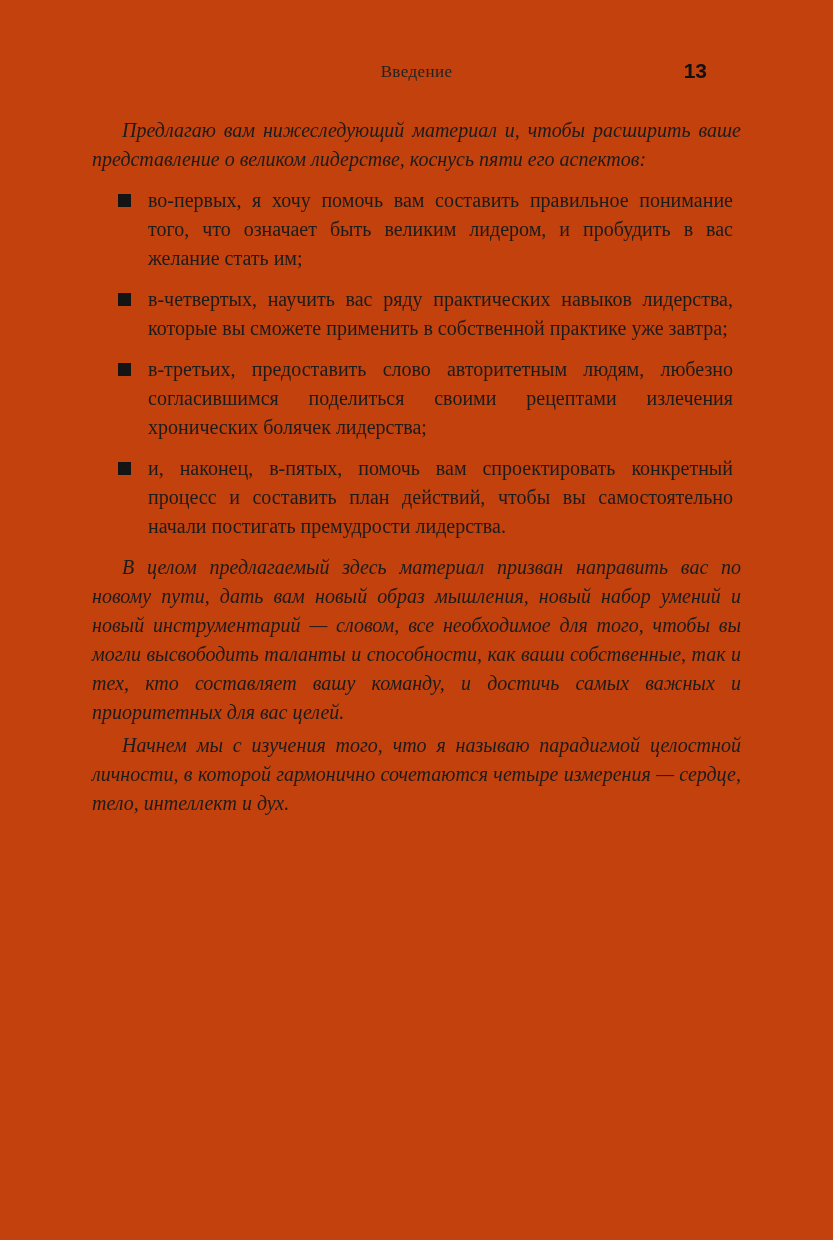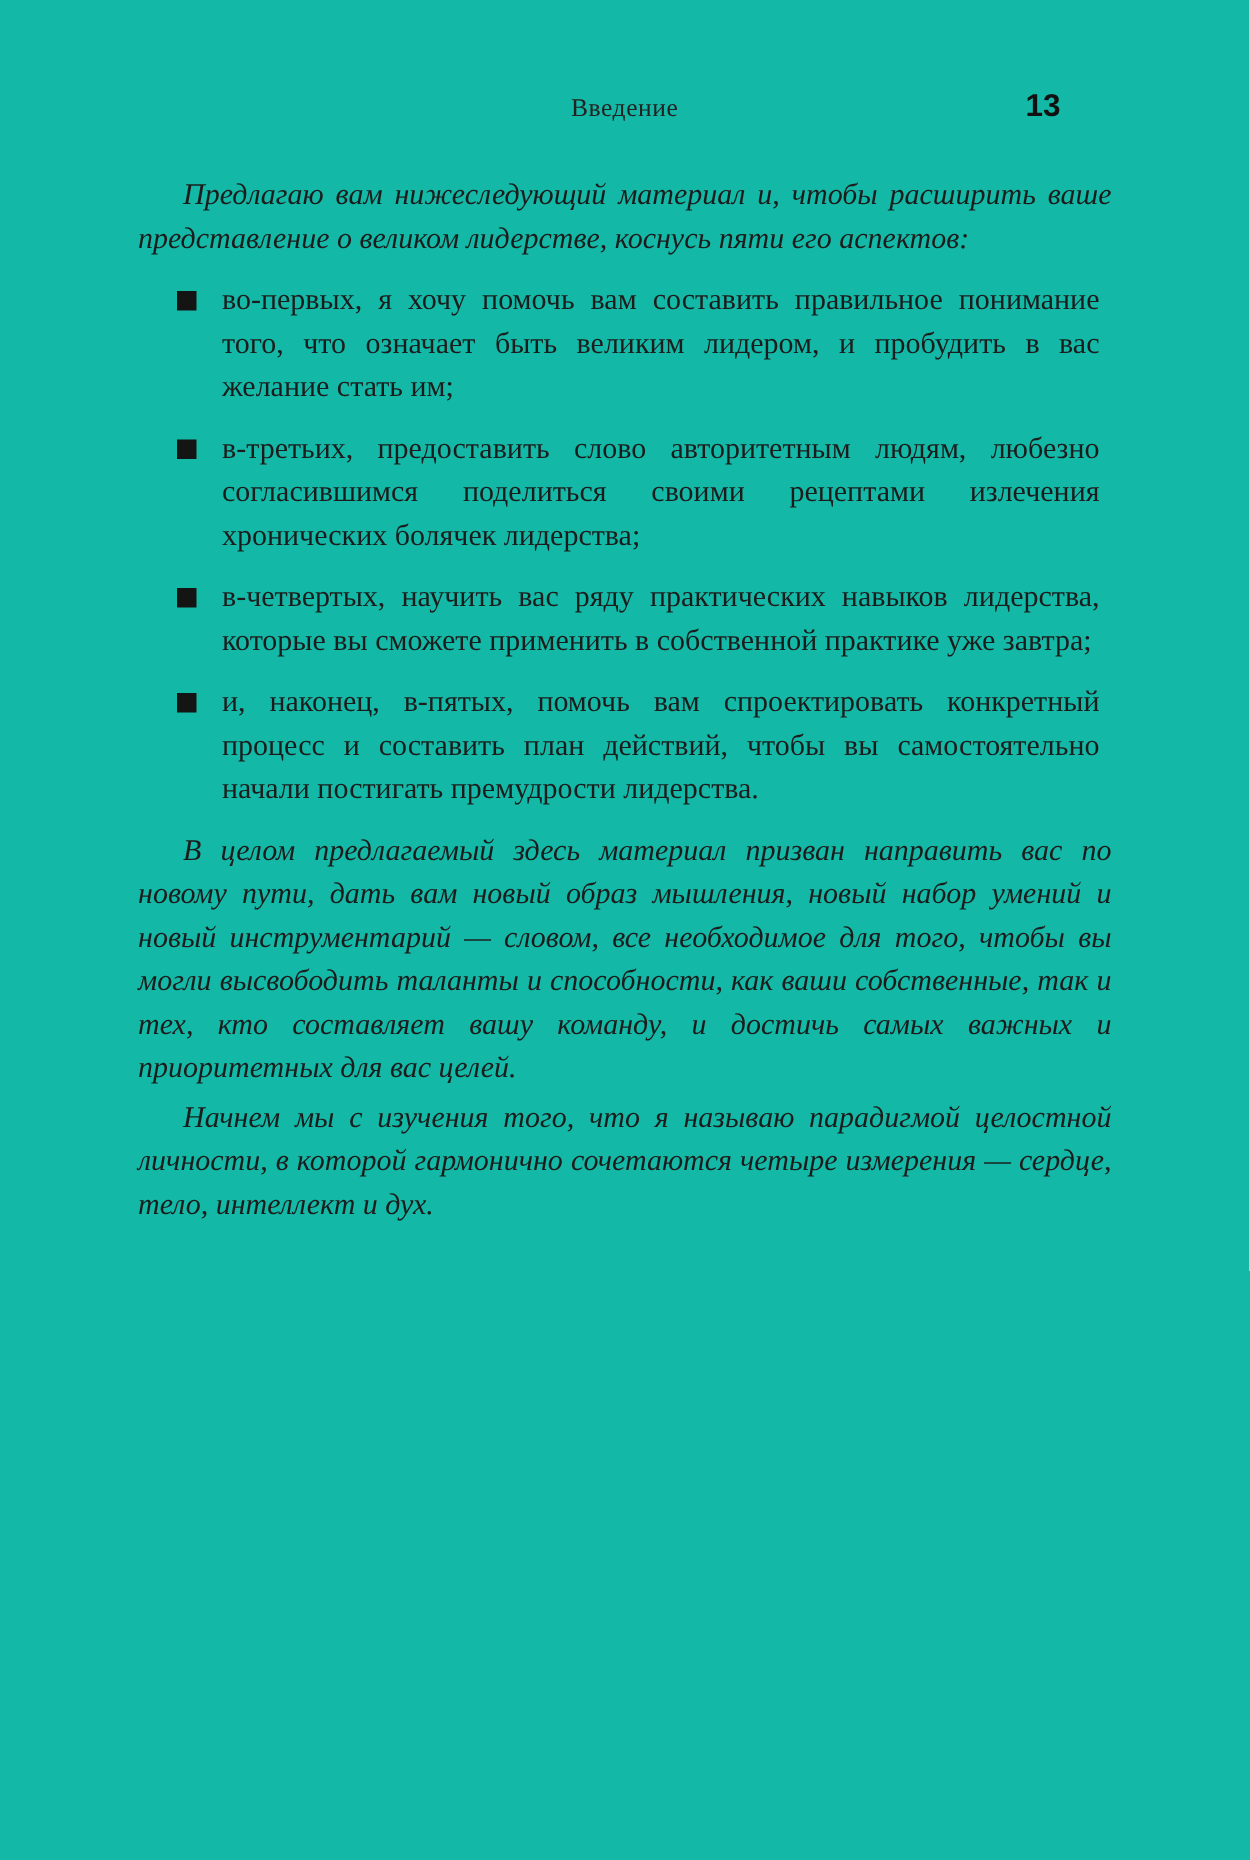--- a/index.html
+++ b/index.html
@@ -5,21 +5,21 @@
   html, body {
     margin: 0;
     padding: 0;
     background: #ffffff;
   }
   .page {
     position: relative;
     width: 833px;
     height: 1240px;
     margin: 0 auto;
-    background: #14b8a6;
+    background: #c2410c;
     box-sizing: border-box;
     padding: 62px 88px 0 88px;
     font-family: "Liberation Serif", "DejaVu Serif", serif;
     color: #1c1c1c;
   }
   .page-header {
     position: relative;
     height: 28px;
     margin-bottom: 26px;
   }
@@ -78,22 +78,22 @@
     <span class="running-title">Введение</span>
     <span class="page-number">13</span>
   </div>
 
   <div class="page-body">
 
     <p class="para">Предлагаю вам нижеследующий материал и, чтобы расширить ваше представление о великом лидерстве, коснусь пяти его аспектов:</p>
 
     <ul class="bullet-list">
         <li class="bullet-item"><span class="bullet-square"></span><span class="bullet-text">во-первых, я хочу помочь вам составить правильное понимание того, что означает быть великим лидером, и пробудить в вас желание стать им;</span></li>
+        <li class="bullet-item"><span class="bullet-square"></span><span class="bullet-text">в-четвертых, научить вас ряду практических навыков лидерства, которые вы сможете применить в собственной практике уже завтра;</span></li>
         <li class="bullet-item"><span class="bullet-square"></span><span class="bullet-text">в-третьих, предоставить слово авторитетным людям, любезно согласившимся поделиться своими рецептами излечения хронических болячек лидерства;</span></li>
-        <li class="bullet-item"><span class="bullet-square"></span><span class="bullet-text">в-четвертых, научить вас ряду практических навыков лидерства, которые вы сможете применить в собственной практике уже завтра;</span></li>
         <li class="bullet-item"><span class="bullet-square"></span><span class="bullet-text">и, наконец, в-пятых, помочь вам спроектировать конкретный процесс и составить план действий, чтобы вы самостоятельно начали постигать премудрости лидерства.</span></li>
       </ul>
 
     <p class="para">В целом предлагаемый здесь материал призван направить вас по новому пути, дать вам новый образ мышления, новый набор умений и новый инструментарий — словом, все необходимое для того, чтобы вы могли высвободить таланты и способности, как ваши собственные, так и тех, кто составляет вашу команду, и достичь самых важных и приоритетных для вас целей.</p>
 
     <p class="para">Начнем мы с изучения того, что я называю парадигмой целостной личности, в которой гармонично сочетаются четыре измерения — сердце, тело, интеллект и дух.</p>
 
   </div>
 
 </div>

